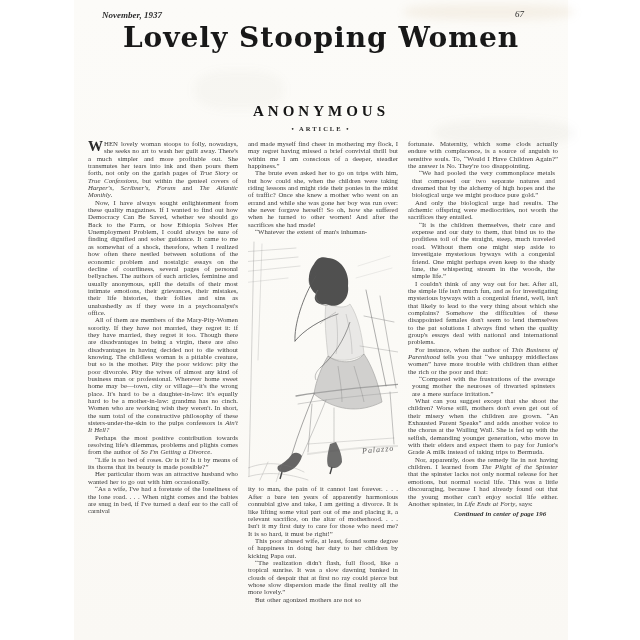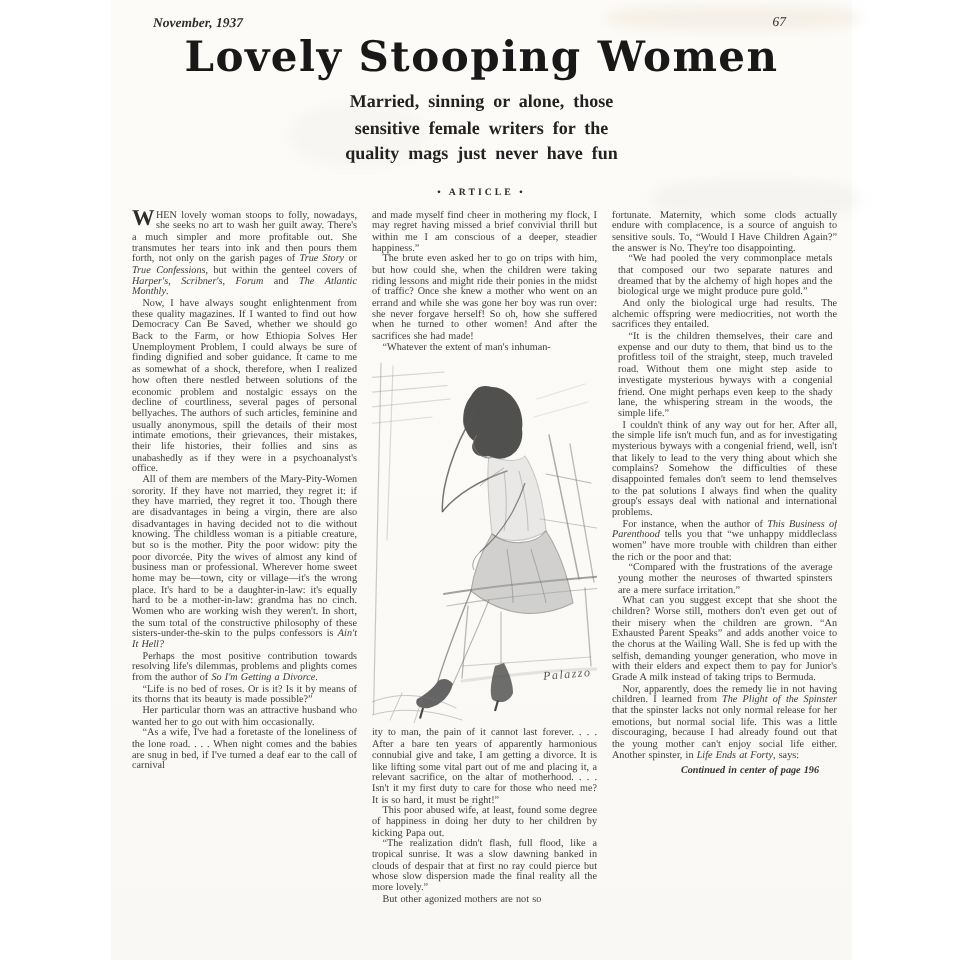--- a/index.html
+++ b/index.html
@@ -48,25 +48,21 @@
 <div class="page">
   <div class="paper">
     <div class="ghost ghost1"></div>
     <div class="ghost ghost2"></div>
     <div class="ghost ghost3"></div>
 
     <div class="header-date">November, 1937</div>
     <div class="page-number">67</div>
 
     <div class="title">Lovely Stooping Women</div>
-    <div class="subtitle">
-      <span>Married, sinning or alone, those</span><br>
-      <span>sensitive female writers for the</span><br>
-      <span>quality mags just never have fun</span>
-    </div>
+    <div class="byline">ANONYMOUS</div>
     <div class="kicker">• ARTICLE •</div>
 
     <div class="columns">
 
       <div class="col">
         <p class="para noindent"><span class="dropcap">W</span><span>HEN</span><span> lovely woman stoops to folly, nowadays, she seeks no art to wash her guilt away. There's a much simpler and more profitable out. She transmutes her tears into ink and then pours them forth, not only on the garish pages of <i>True Story</i> or <i>True Confessions</i>, but within the genteel covers of <i>Harper's</i>, <i>Scribner's</i>, <i>Forum</i> and <i>The Atlantic Monthly</i>.</span></p>
         <div>
             <p class="para">Now, I have always sought enlightenment from these quality magazines. If I wanted to find out how Democracy Can Be Saved, whether we should go Back to the Farm, or how Ethiopia Solves Her Unemployment Problem, I could always be sure of finding dignified and sober guidance. It came to me as somewhat of a shock, therefore, when I realized how often there nestled between solutions of the economic problem and nostalgic essays on the decline of courtliness, several pages of personal bellyaches. The authors of such articles, feminine and usually anonymous, spill the details of their most intimate emotions, their grievances, their mistakes, their life histories, their follies and sins as unabashedly as if they were in a psychoanalyst's office.</p>
             <p class="para">All of them are members of the Mary-Pity-Women sorority. If they have not married, they regret it: if they have married, they regret it too. Though there are disadvantages in being a virgin, there are also disadvantages in having decided not to die without knowing. The childless woman is a pitiable creature, but so is the mother. Pity the poor widow: pity the poor divorcée. Pity the wives of almost any kind of business man or professional. Wherever home sweet home may be—town, city or village—it's the wrong place. It's hard to be a daughter-in-law: it's equally hard to be a mother-in-law: grandma has no cinch. Women who are working wish they weren't. In short, the sum total of the constructive philosophy of these sisters-under-the-skin to the pulps confessors is <i>Ain't It Hell?</i></p>
             <p class="para">Perhaps the most positive contribution towards resolving life's dilemmas, problems and plights comes from the author of <i>So I'm Getting a Divorce</i>.</p>

